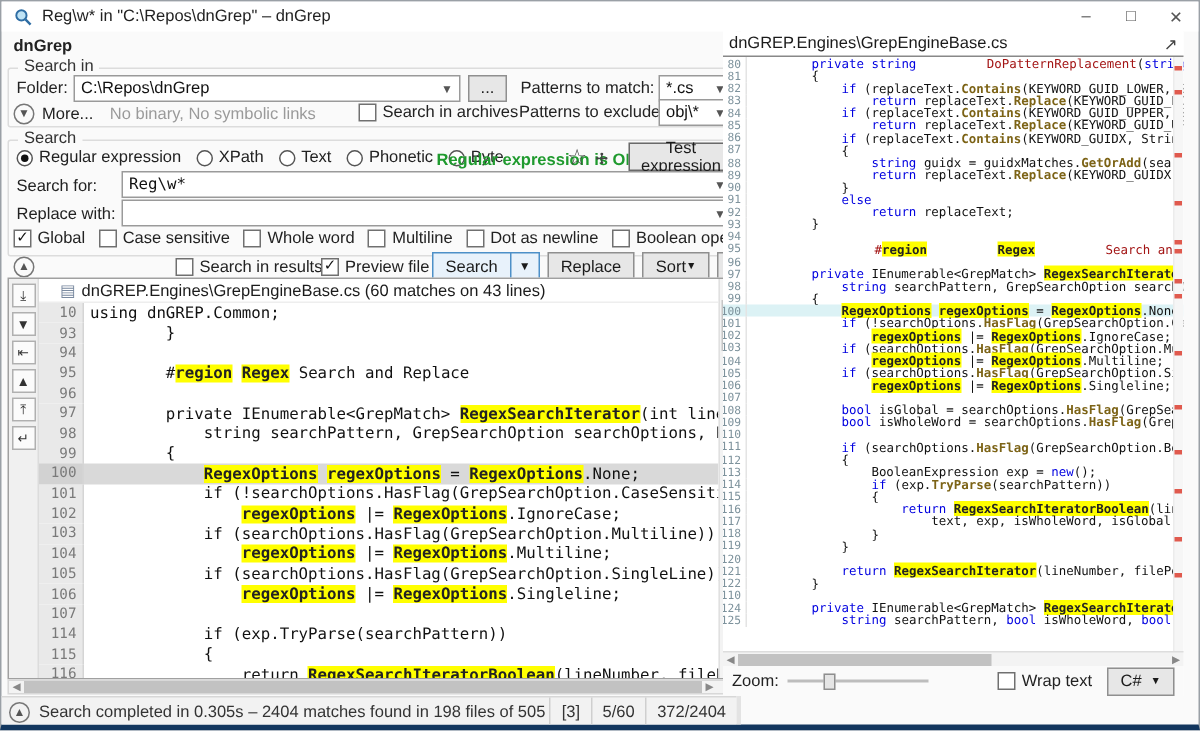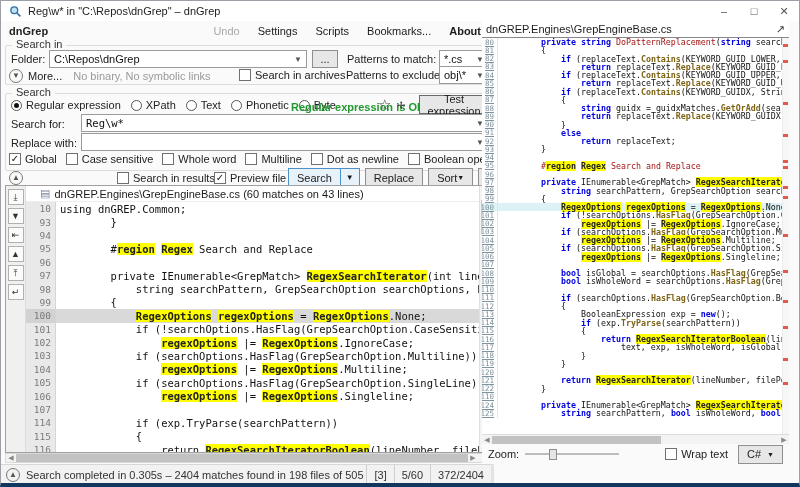--- a/index.html
+++ b/index.html
@@ -93,25 +93,25 @@
 
   
   .preview { position:absolute; left:481px; top:20px; width:307px; height:443px; background:#fff; display:flex; flex-direction:column; }
   .pv-header { height:17px; display:flex; align-items:center; border-bottom:1px solid #888; padding:0 4px; background:#fff; }
   .pv-title { font-size:11px; color:#1b1b1b; flex:1; white-space:nowrap; overflow:hidden; }
   .popout-icon { color:#444; font-size:11px; }
   .pv-code { flex:1; overflow:hidden; position:relative; font-family:"DejaVu Sans Mono","Liberation Mono",monospace; }
   .pv-row { display:flex; height:8.25px; align-items:center; }
   .pv-row.cur { background:#dcf2f5; }
   .pv-gut { width:16px; flex:none; text-align:left; color:#7d929c; font-size:7.5px; padding-right:3px;
-            border-right:1px solid #e4e4e4; align-self:stretch; display:flex; align-items:center; justify-content:flex-end;text-decoration:underline; }
+            border-right:1px solid #e4e4e4; align-self:stretch; display:flex; align-items:center; justify-content:flex-end; }
   .pv-text { white-space:pre; font-size:8.3px; color:#111; padding-left:3px; }
-  .k { color:#0000e0; font-weight:bold; }
+  .k { color:#0000e0; font-weight:normal; }
   .m { color:#7c6316; font-weight:bold; }
-  .r { color:#a31515; }
+  .r { color:#a31515;margin-left:42px; }
   .pv-markers { position:absolute; right:0; top:0; width:7px; height:100%; background:#f6f6f6; border-left:1px solid #ececec; }
   .pv-markers .mk { position:absolute; right:1px; width:5px; height:3px; background:#e05a4e; }
   .pv-hsb { height:10px; background:#f3f3f3; border-top:1px solid #ddd; display:flex; align-items:center; }
   .pv-hsb .arrow { width:10px; font-size:7px; color:#888; text-align:center; }
   .pv-hsb .thumb { height:8px; width:55%; background:#c2c2c2; }
   .pv-footer { height:20px; display:flex; align-items:center; gap:6px; padding:0 6px; background:#fafafa; }
   .slider { position:relative; width:110px; height:14px; }
   .slider .track { position:absolute; left:0; right:0; top:6px; height:2px; background:#bdbdbd; }
   .slider .sthumb { position:absolute; top:2px; width:8px; height:11px; background:#e5e5e5; border:1px solid #8f8f8f; }
   .syn-btn { margin-left:4px; }
@@ -133,27 +133,20 @@
     <span class="title-text">Reg\w* in "C:\Repos\dnGrep" – dnGrep</span>
     <div class="capbtns">
       <div class="capbtn">–</div>
       <div class="capbtn">□</div>
       <div class="capbtn">✕</div>
     </div>
   </div>
 
   <div class="menubar">
     <span class="menu-app">dnGrep</span>
-    <div class="menu-items" id="menu-items">
-        <span class="menu-item disabled">Undo</span>
-        <span class="menu-item">Settings</span>
-        <span class="menu-item">Scripts</span>
-        <span class="menu-item">Bookmarks...</span>
-        <span class="menu-item bold">About</span>
-      </div>
   </div>
 
   <div class="groupbox" style="left:4px; top:44px; width:484px; height:40px;">
     <span class="groupbox-label">Search in</span>
   </div>
   <span class="lbl abs" style="left:10px; top:52px;">Folder:</span>
   <div class="combo" style="left:48px; top:49px; width:258px;">
     <span class="val">C:\Repos\dnGrep</span>
     <span class="arr">▼</span>
   </div>

